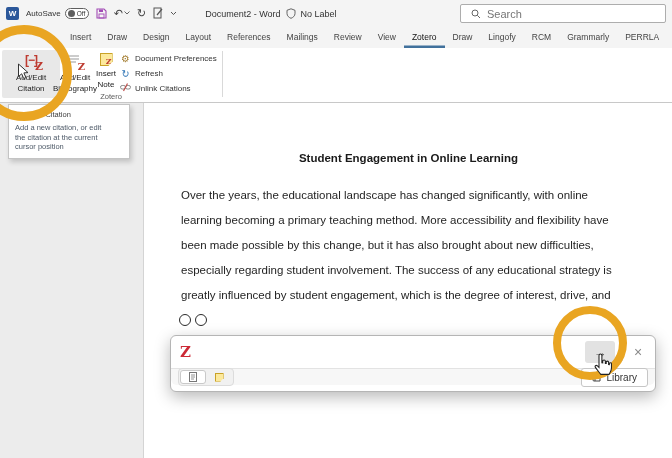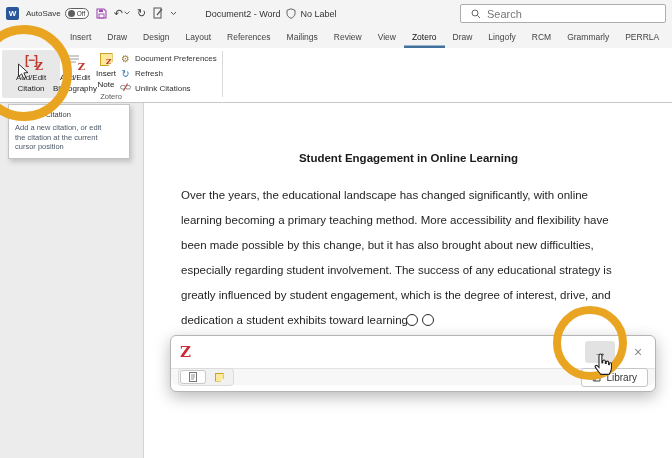--- a/index.html
+++ b/index.html
@@ -215,21 +215,21 @@
 
   <div class="docarea">
     <div class="page">
       <div class="doctitle">Student Engagement in Online Learning</div>
       <div class="para">
         <div class="line">Over the years, the educational landscape has changed significantly, with online</div>
         <div class="line">learning becoming a primary teaching method. More accessibility and flexibility have</div>
         <div class="line">been made possible by this change, but it has also brought about new difficulties,</div>
         <div class="line">especially regarding student involvement. The success of any educational strategy is</div>
         <div class="line">greatly influenced by student engagement, which is the degree of interest, drive, and</div>
-        <div class="line"><span>dedication a student exhibits toward learning</span><span class="cite-bubble first"></span><span class="cite-bubble"></span></div>
+        <div class="line"><span class="cite-bubble first"></span><span class="cite-bubble"></span></div>
       </div>
     </div>
   </div>
 
   <div class="tooltip">
     <div class="tt-title">Add/Edit Citation</div>
     <div class="tt-body">Add a new citation, or edit the citation at the current cursor position</div>
   </div>
 
   <div class="dialog">

